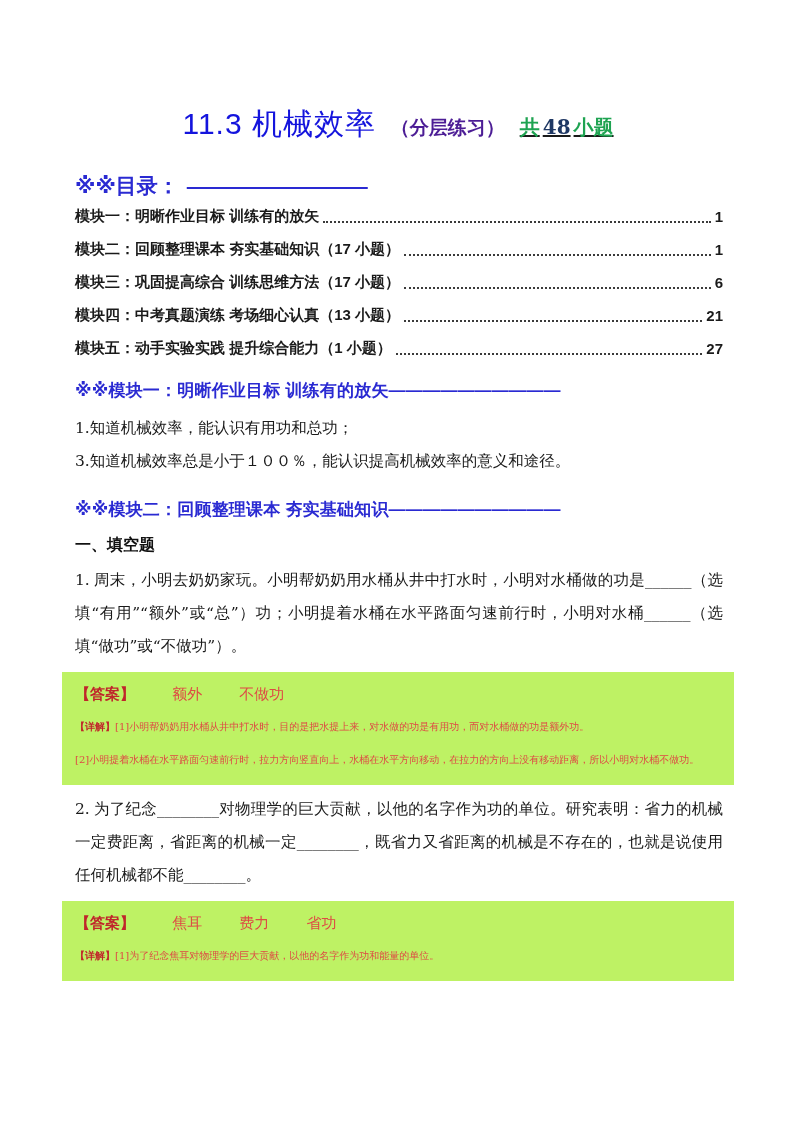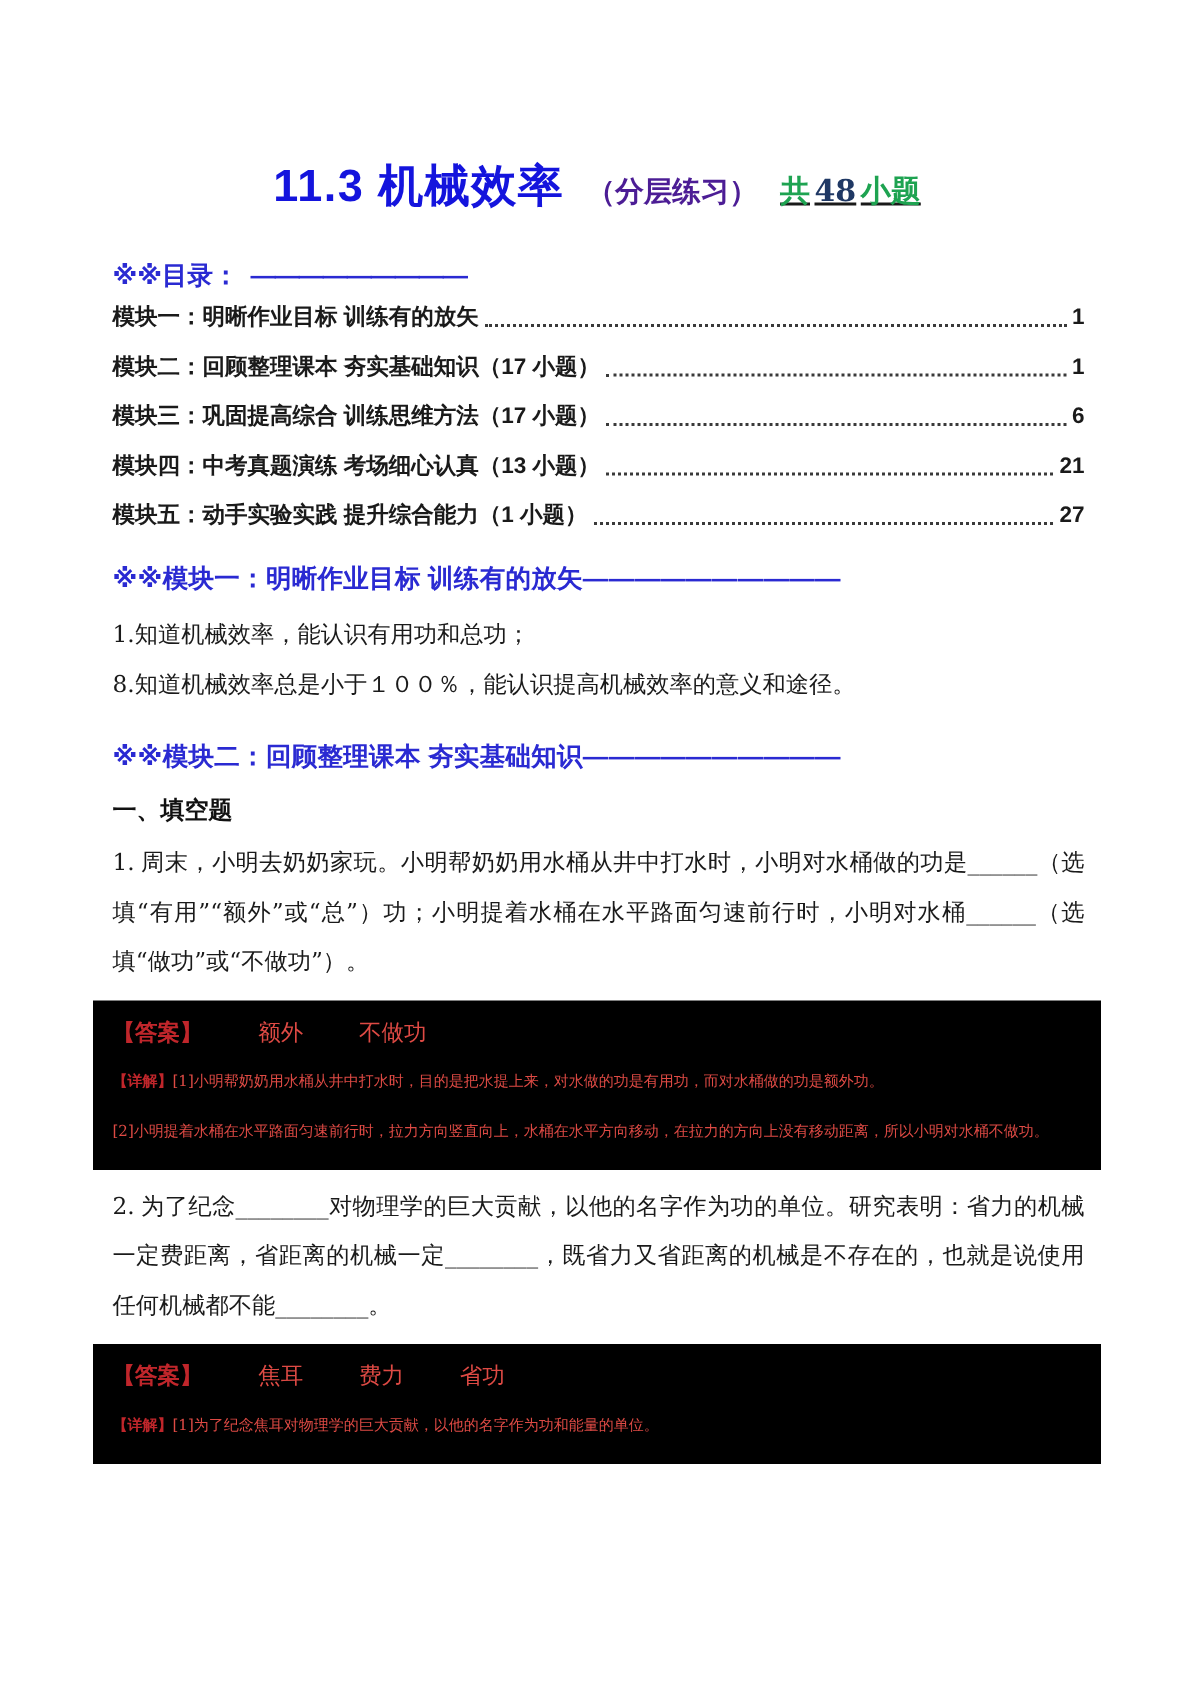--- a/index.html
+++ b/index.html
@@ -4,31 +4,31 @@
 <style>
   html,body { margin:0; padding:0; }
   body {
     width:793px; height:1122px; background:#ffffff; overflow:hidden;
     font-family:"DejaVu Serif","Liberation Serif",serif; color:#1a1a1a;
   }
   .page { box-sizing:border-box; width:793px; height:1122px; padding:104px 59px 0 62px; }
 
   
   .title { text-align:center; margin:0; font-family:"Liberation Sans","DejaVu Sans",sans-serif; }
-  .t-main  { font-size:30px; font-weight:bold; color:#1414dd; letter-spacing:1px; }
+  .t-main  { font-size:30px; font-weight:normal; color:#1414dd; letter-spacing:1px; }
   .t-paren { font-size:19px; color:#4c1d95; margin-left:6px; }
   .t-count { font-size:20px; font-weight:bold; margin-left:6px;text-decoration:underline; }
   .green { color:#1ea351; }
   .navy  { color:#1f3864; font-family:"DejaVu Serif",serif; padding:0 3px; }
 
   .tx { padding:0 11px 0 13px; }
 
   
   .toc-heading { margin-top:27px; font-family:"Liberation Sans","DejaVu Sans",sans-serif;
-                 font-weight:bold; font-size:17px; color:#2a2ad2; }
+                 font-weight:bold; font-size:21px; color:#2a2ad2; }
   .toc-heading .dash { margin-left:8px; letter-spacing:-1px; }
   .toc { margin-top:0; }
   .toc-row { display:flex; align-items:center; height:33px;
              font-family:"Liberation Sans","DejaVu Sans",sans-serif;
              font-weight:bold; font-size:15px; color:#1a1a1a; }
   .toc-label { white-space:nowrap; }
   .toc-dots { flex:1; height:0; border-bottom:2px dotted #3a3a3a; margin:10px 4px 0 4px; }
   .toc-page { white-space:nowrap; }
 
   
@@ -38,21 +38,21 @@
   .objs { margin-top:10px; }
   .objs p { margin:0; font-size:15.5px; line-height:33px; }
   .sec { margin:14px 0 0; font-family:"Liberation Sans","DejaVu Sans",sans-serif;
          font-size:16px; font-weight:bold; color:#111; }
 
   
   .q { margin:8px 0 0; font-size:15.5px; line-height:33px; text-align:justify; }
   .qnum { padding-right:4px; }
 
   
-  .ansblock { margin:9px 0 8px; background:#000000; padding:8px 11px 9px 13px; }
+  .ansblock { margin:9px 0 8px; background:#bef264; padding:8px 11px 9px 13px; }
   .ansrow { margin:0 0 3px; font-family:"Liberation Sans","DejaVu Sans",sans-serif;
             font-size:15px; line-height:27px; color:#de4a44; }
   .anslabel { color:#c0262b; font-weight:bold; }
   .ansval { margin-left:33px; }
   .exp { margin:0; font-size:10px; line-height:33px; text-align:justify; color:#de4a44; }
 </style>
 </head>
 <body>
 
 <div class="page">
@@ -92,21 +92,21 @@
       <span class="toc-label">模块五：动手实验实践 提升综合能力（1 小题）</span>
       <span class="toc-dots"></span>
       <span class="toc-page">27</span>
     </div>
   </nav>
 
   <h2 class="mod tx">※※模块一：明晰作业目标 训练有的放矢——————————</h2>
 
   <div class="objs tx">
     <p>1.知道机械效率，能认识有用功和总功；</p>
-    <p>8.知道机械效率总是小于１００％，能认识提高机械效率的意义和途径。</p>
+    <p>3.知道机械效率总是小于１００％，能认识提高机械效率的意义和途径。</p>
   </div>
 
   <h2 class="mod mod2 tx">※※模块二：回顾整理课本 夯实基础知识——————————</h2>
 
   <h3 class="sec tx">一、填空题</h3>
 
   <p class="q tx"><span class="qnum">1.</span><span>周末，小明去奶奶家玩。小明帮奶奶用水桶从井中打水时，小明对水桶做的功是______（选填“有用”“额外”或“总”）功；小明提着水桶在水平路面匀速前行时，小明对水桶______（选填“做功”或“不做功”）。</span></p>
 
   <div class="ansblock">
     <p class="ansrow">

